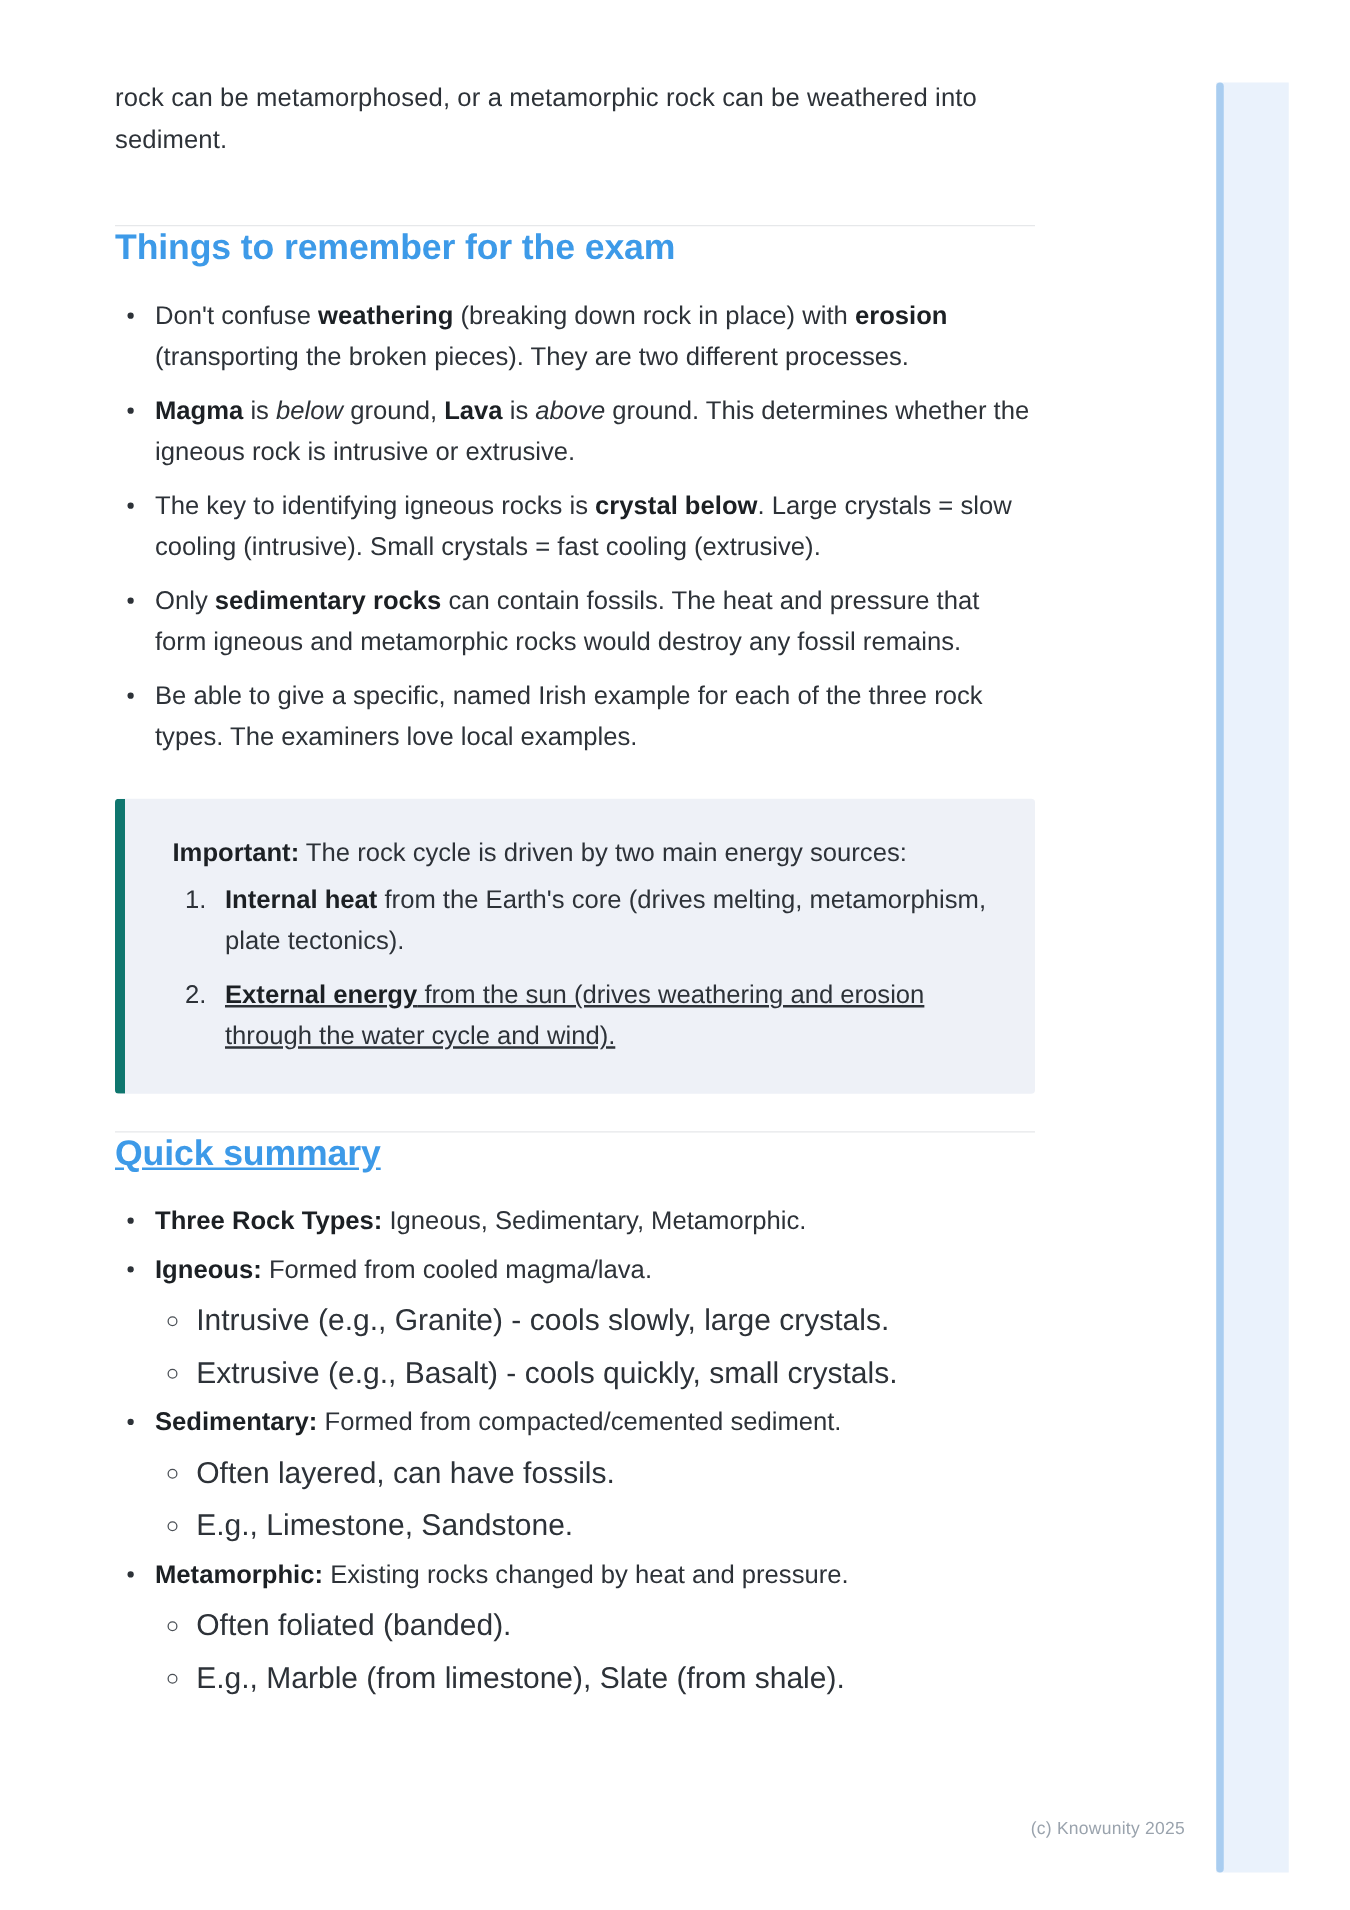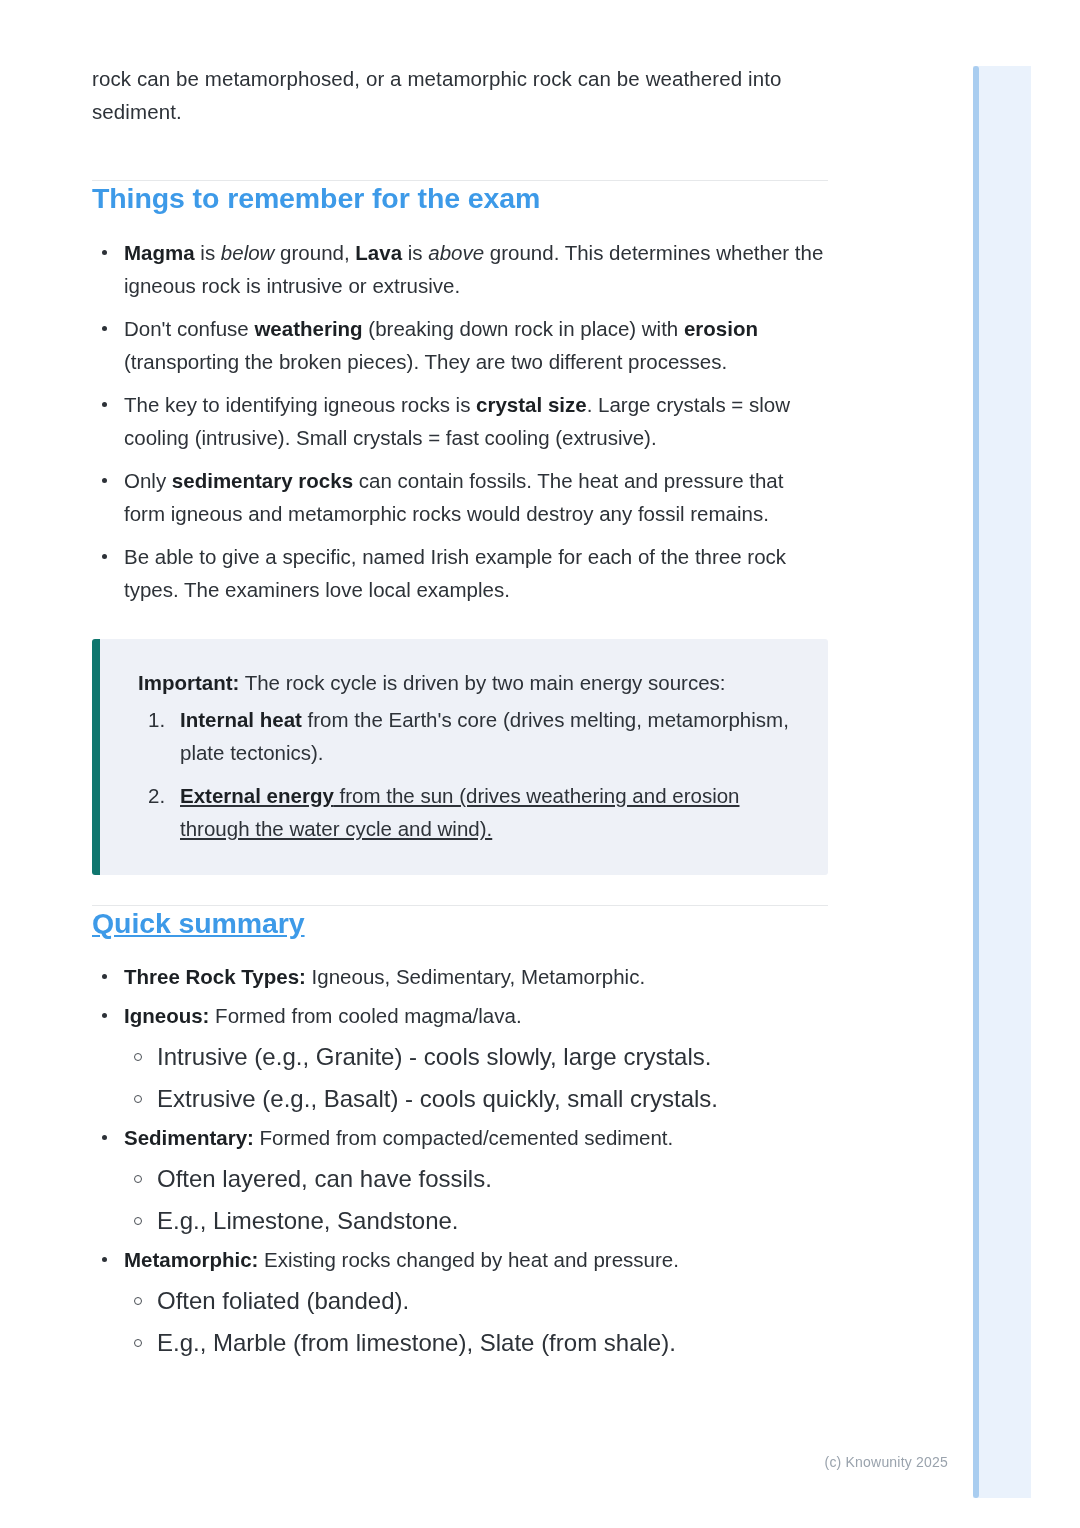--- a/index.html
+++ b/index.html
@@ -204,23 +204,23 @@
 
   <div class="content">
 
     <p class="para">rock can be metamorphosed, or a metamorphic rock can be weathered into sediment.</p>
 
     <hr class="divider d1">
 
     <h2 class="section-title h-exam">Things to remember for the exam</h2>
 
     <ul class="main-list" id="exam-list">
+        <li><span>Don't confuse </span><strong>weathering</strong><span> (breaking down rock in place) with </span><strong>erosion</strong><span> (transporting the broken pieces). They are two different processes.</span></li>
         <li><strong>Magma</strong><span> is </span><em>below</em><span> ground, </span><strong>Lava</strong><span> is </span><em>above</em><span> ground. This determines whether the igneous rock is intrusive or extrusive.</span></li>
-        <li><span>Don't confuse </span><strong>weathering</strong><span> (breaking down rock in place) with </span><strong>erosion</strong><span> (transporting the broken pieces). They are two different processes.</span></li>
-        <li><span>The key to identifying igneous rocks is </span><strong>crystal size</strong><span>. Large crystals = slow cooling (intrusive). Small crystals = fast cooling (extrusive).</span></li>
+        <li><span>The key to identifying igneous rocks is </span><strong>crystal below</strong><span>. Large crystals = slow cooling (intrusive). Small crystals = fast cooling (extrusive).</span></li>
         <li><span>Only </span><strong>sedimentary rocks</strong><span> can contain fossils. The heat and pressure that form igneous and metamorphic rocks would destroy any fossil remains.</span></li>
         <li><span>Be able to give a specific, named Irish example for each of the three rock types. The examiners love local examples.</span></li>
       </ul>
 
     <div class="callout">
       <p class="callout-lead">
         <strong>Important:</strong><span> The rock cycle is driven by two main energy sources:</span>
       </p>
       <ol class="callout-list" id="callout-list">
           <li><strong>Internal heat</strong><span> from the Earth's core (drives melting, metamorphism, plate tectonics).</span></li>

